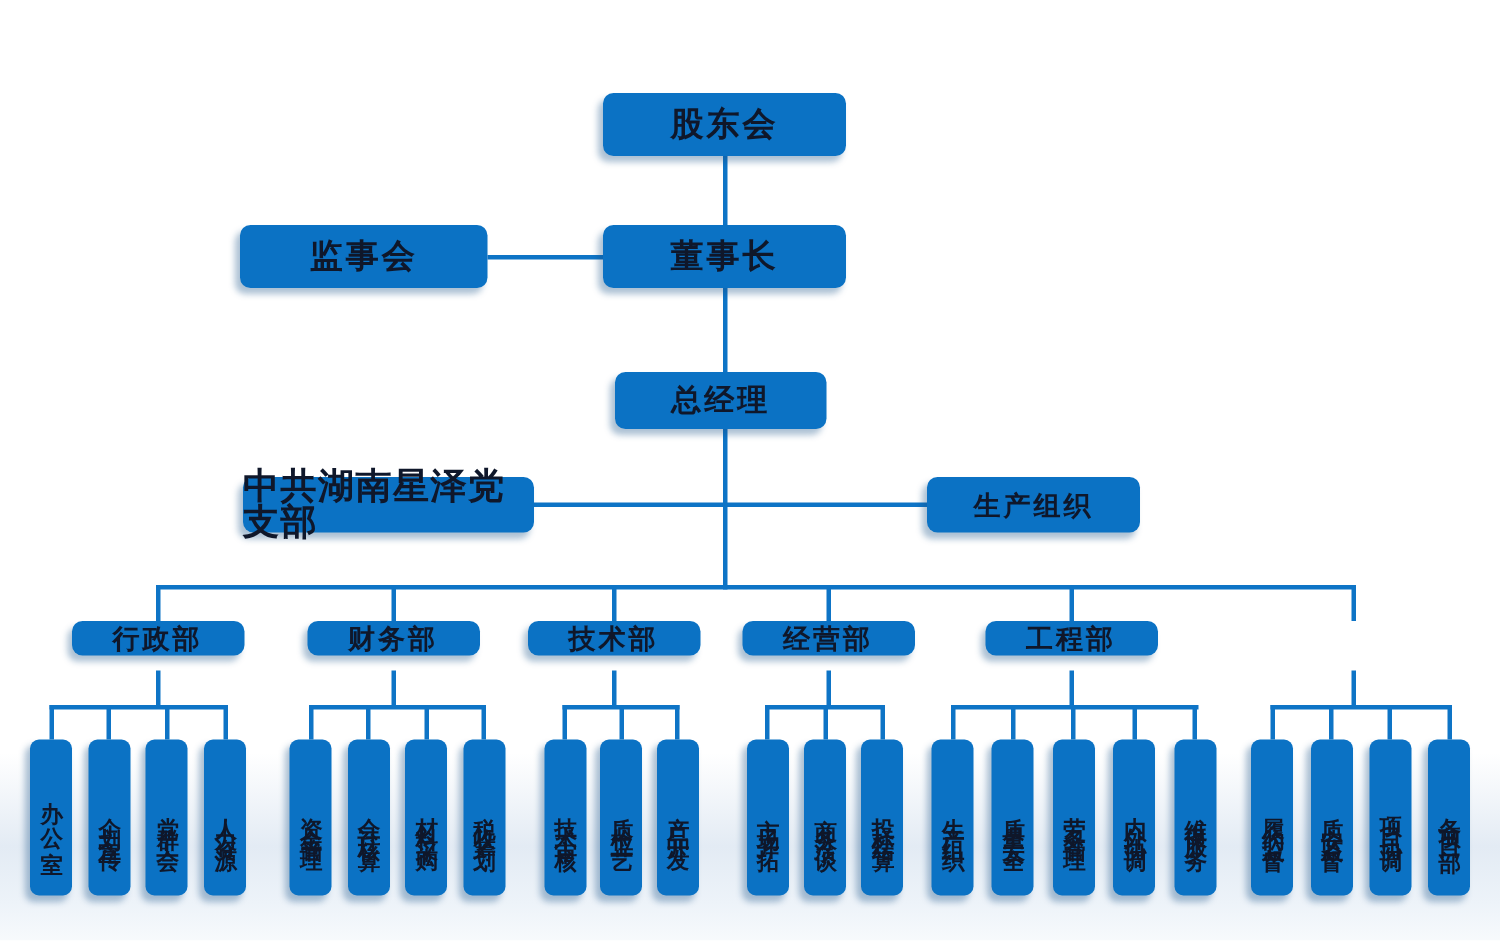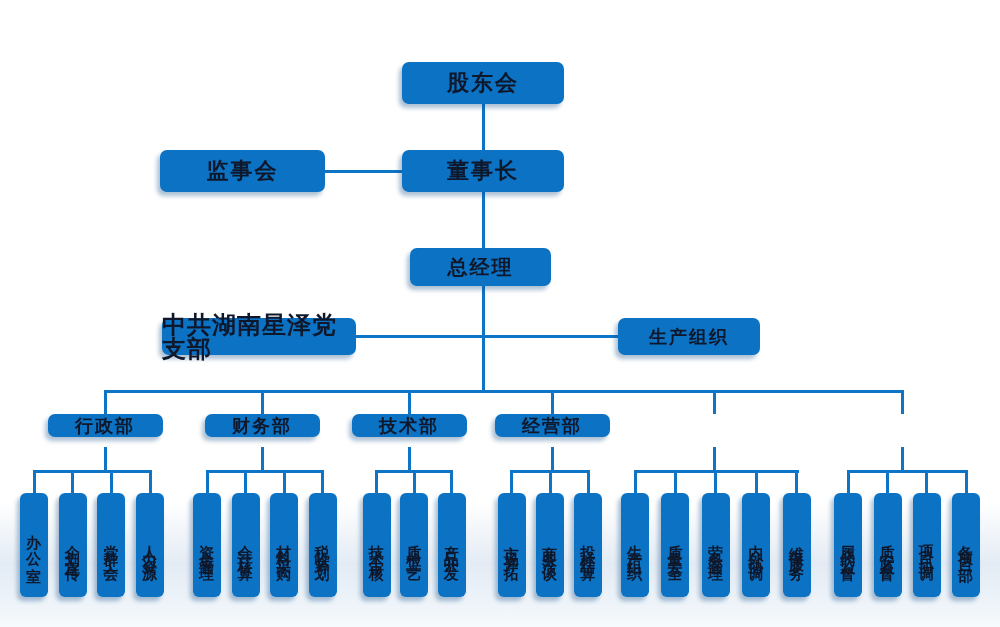--- a/index.html
+++ b/index.html
@@ -87,20 +87,21 @@
   <div class="node" style="left:160px;top:150px;width:165px;height:42px;font-size:22px">监事会</div>
   <div class="node" style="left:402px;top:150px;width:162px;height:42px;font-size:22px">董事长</div>
   <div class="node" style="left:410px;top:248px;width:141px;height:38px;font-size:20px">总经理</div>
   <div class="node" style="left:162px;top:318px;width:194px;height:37px;font-size:24px;letter-spacing:1px">中共湖南星泽党支部</div>
   <div class="node" style="left:618px;top:318px;width:142px;height:37px;font-size:18px">生产组织</div>
 
   <div class="node dept" style="left:47.5px">行政部</div>
   <div class="node dept" style="left:351.5px">技术部</div>
   <div class="node dept" style="left:204.5px">财务部</div>
   <div class="node dept" style="left:494.5px">经营部</div>
+  <div class="node dept" style="left:656.5px">工程部</div>
 
   <div class="node vnode three" style="left:20px">办公室</div>
   <div class="node vnode" style="left:58.7px">企划宣传</div>
   <div class="node vnode" style="left:97.3px">党群工会</div>
   <div class="node vnode" style="left:136px">人力资源</div>
 
   <div class="node vnode" style="left:193px">资金管理</div>
   <div class="node vnode" style="left:231.5px">会计核算</div>
   <div class="node vnode" style="left:270px">材料采购</div>
   <div class="node vnode" style="left:308.5px">税收筹划</div>

